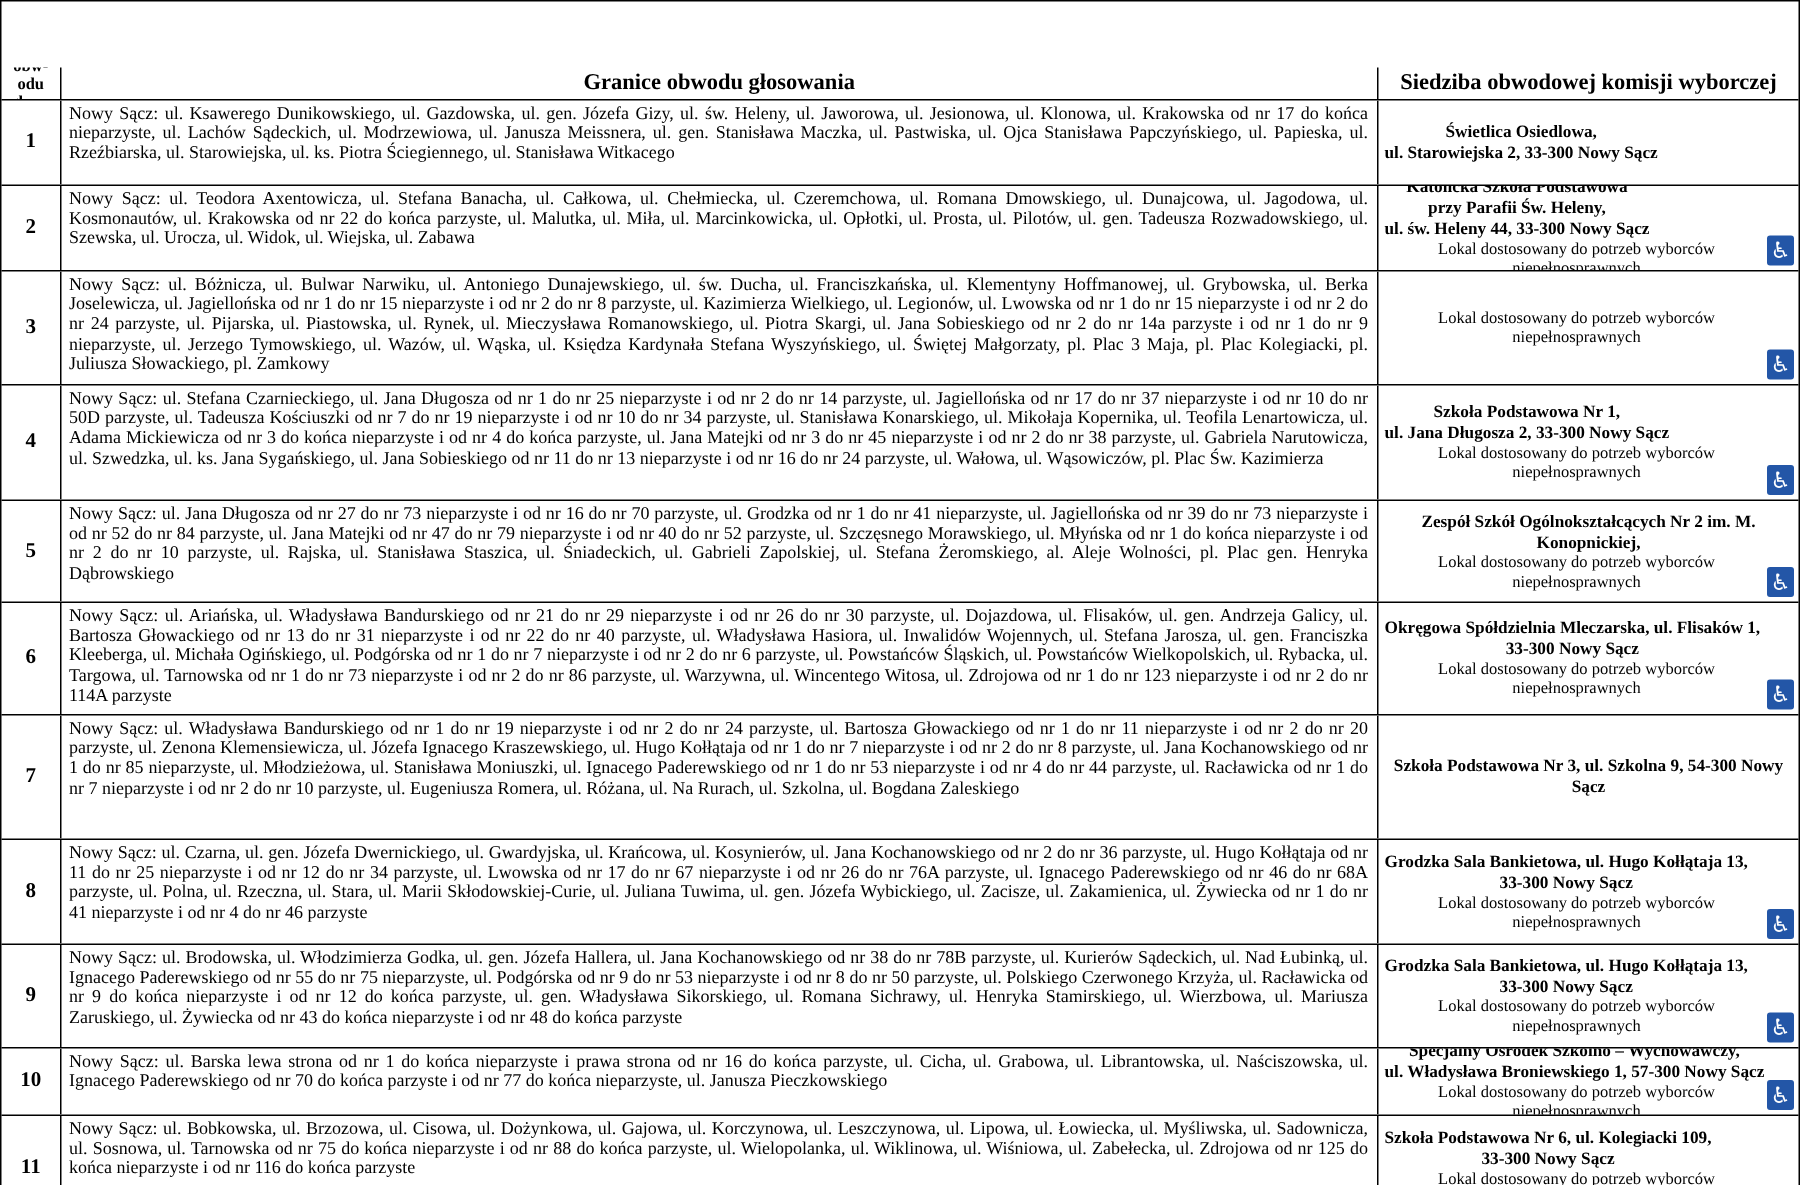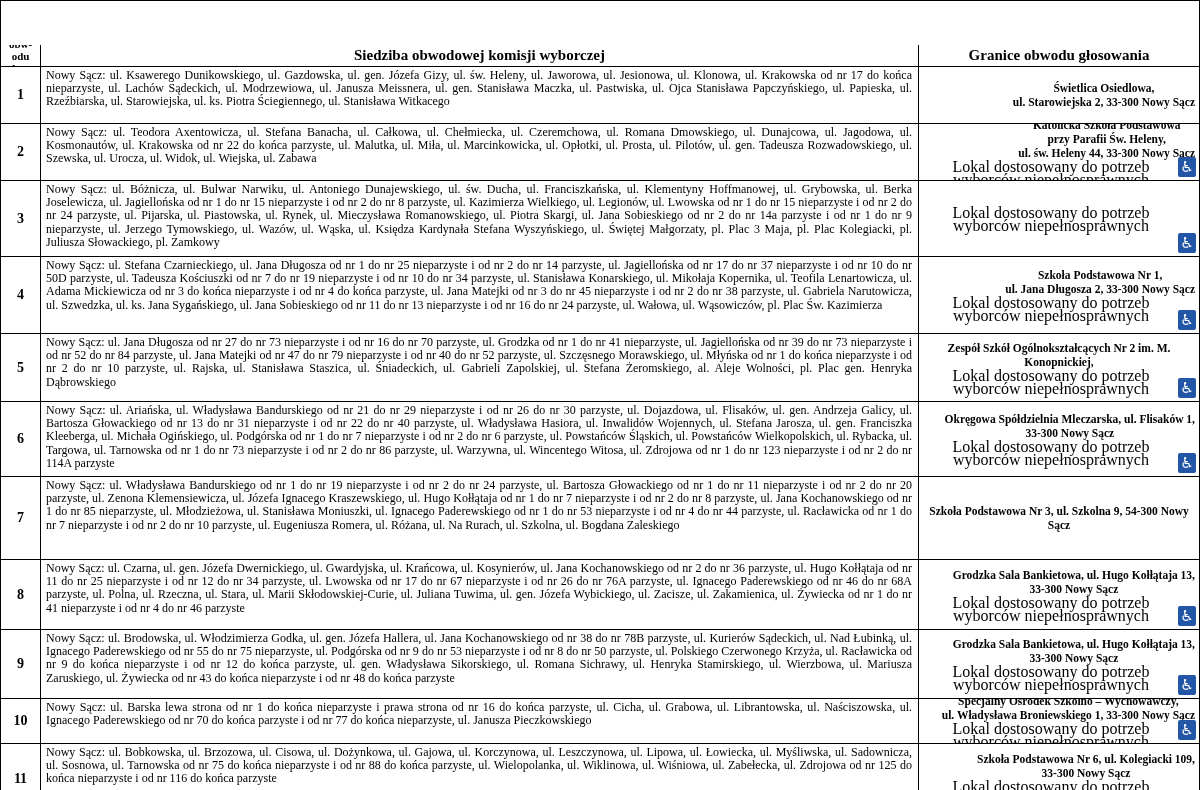--- a/index.html
+++ b/index.html
@@ -53,30 +53,30 @@
     padding: 2px 6px 2px 5px;
   }
   .bounds-text {
     font-size: 12px; line-height: 13.2px;
     text-align: justify;
     width: 100%;
   }
   .seat-cell {
     position: relative;
     display: flex; flex-direction: column;
-    align-items: flex-end; justify-content: center;
+    align-items: flex-start; justify-content: center;
     text-align: center;
     padding: 2px 4px;
   }
   .seat-line {
     font-weight: bold;
     font-size: 11.5px; line-height: 14px;
   }
   .access-note {
-    font-size: 16px; line-height: 13px;
+    font-size: 11px; line-height: 13px;
     padding: 0 18px 0 2px;
   }
   .wheelchair-icon {
     position: absolute;
     right: 3px; bottom: 3px;
     width: 18px; height: 20px;
     border-radius: 2px;
     color: #ffffff;
     font-family: "DejaVu Sans", sans-serif;
     font-size: 15px; line-height: 20px;
@@ -87,22 +87,22 @@
 </head>
 <body>
 
 <div class="doc-table">
   <div class="row header-row">
     <div class="cell hdr hdr-num">Nr
 obw-
 odu
 głoso-
 wania</div>
+    <div class="cell hdr hdr-main">Granice obwodu głosowania</div>
     <div class="cell hdr hdr-main">Siedziba obwodowej komisji wyborczej</div>
-    <div class="cell hdr hdr-main">Granice obwodu głosowania</div>
   </div>
   <div id="rows-container">
   <div class="row" style="height: 57px;">
     <div class="cell num-cell">1</div>
     <div class="cell bounds-cell">
       <div class="bounds-text">Nowy Sącz: ul. Ksawerego Dunikowskiego, ul. Gazdowska, ul. gen. Józefa Gizy, ul. św. Heleny, ul. Jaworowa, ul. Jesionowa, ul. Klonowa, ul. Krakowska od nr 17 do końca nieparzyste, ul. Lachów Sądeckich, ul. Modrzewiowa, ul. Janusza Meissnera, ul. gen. Stanisława Maczka, ul. Pastwiska, ul. Ojca Stanisława Papczyńskiego, ul. Papieska, ul. Rzeźbiarska, ul. Starowiejska, ul. ks. Piotra Ściegiennego, ul. Stanisława Witkacego</div>
     </div>
     <div class="cell seat-cell">
       <div class="seat-lines">
             <div class="seat-line">Świetlica Osiedlowa,</div>
@@ -227,21 +227,21 @@
   </div>
 
   <div class="row" style="height: 45px;">
     <div class="cell num-cell">10</div>
     <div class="cell bounds-cell">
       <div class="bounds-text">Nowy Sącz: ul. Barska lewa strona od nr 1 do końca nieparzyste i prawa strona od nr 16 do końca parzyste, ul. Cicha, ul. Grabowa, ul. Librantowska, ul. Naściszowska, ul. Ignacego Paderewskiego od nr 70 do końca parzyste i od nr 77 do końca nieparzyste, ul. Janusza Pieczkowskiego</div>
     </div>
     <div class="cell seat-cell">
       <div class="seat-lines">
             <div class="seat-line">Specjalny Ośrodek Szkolno – Wychowawczy,</div>
-            <div class="seat-line">ul. Władysława Broniewskiego 1, 33-300 Nowy Sącz</div>
+            <div class="seat-line">ul. Władysława Broniewskiego 1, 57-300 Nowy Sącz</div>
           </div>
       <div class="access-note">Lokal dostosowany do potrzeb wyborców niepełnosprawnych</div>
       <span class="wheelchair-icon" style="background: rgb(35, 86, 167);">♿</span>
     </div>
   </div>
 
   <div class="row" style="height: 70px;">
     <div class="cell num-cell">11</div>
     <div class="cell bounds-cell">
       <div class="bounds-text">Nowy Sącz: ul. Bobkowska, ul. Brzozowa, ul. Cisowa, ul. Dożynkowa, ul. Gajowa, ul. Korczynowa, ul. Leszczynowa, ul. Lipowa, ul. Łowiecka, ul. Myśliwska, ul. Sadownicza, ul. Sosnowa, ul. Tarnowska od nr 75 do końca nieparzyste i od nr 88 do końca parzyste, ul. Wielopolanka, ul. Wiklinowa, ul. Wiśniowa, ul. Zabełecka, ul. Zdrojowa od nr 125 do końca nieparzyste i od nr 116 do końca parzyste</div>

